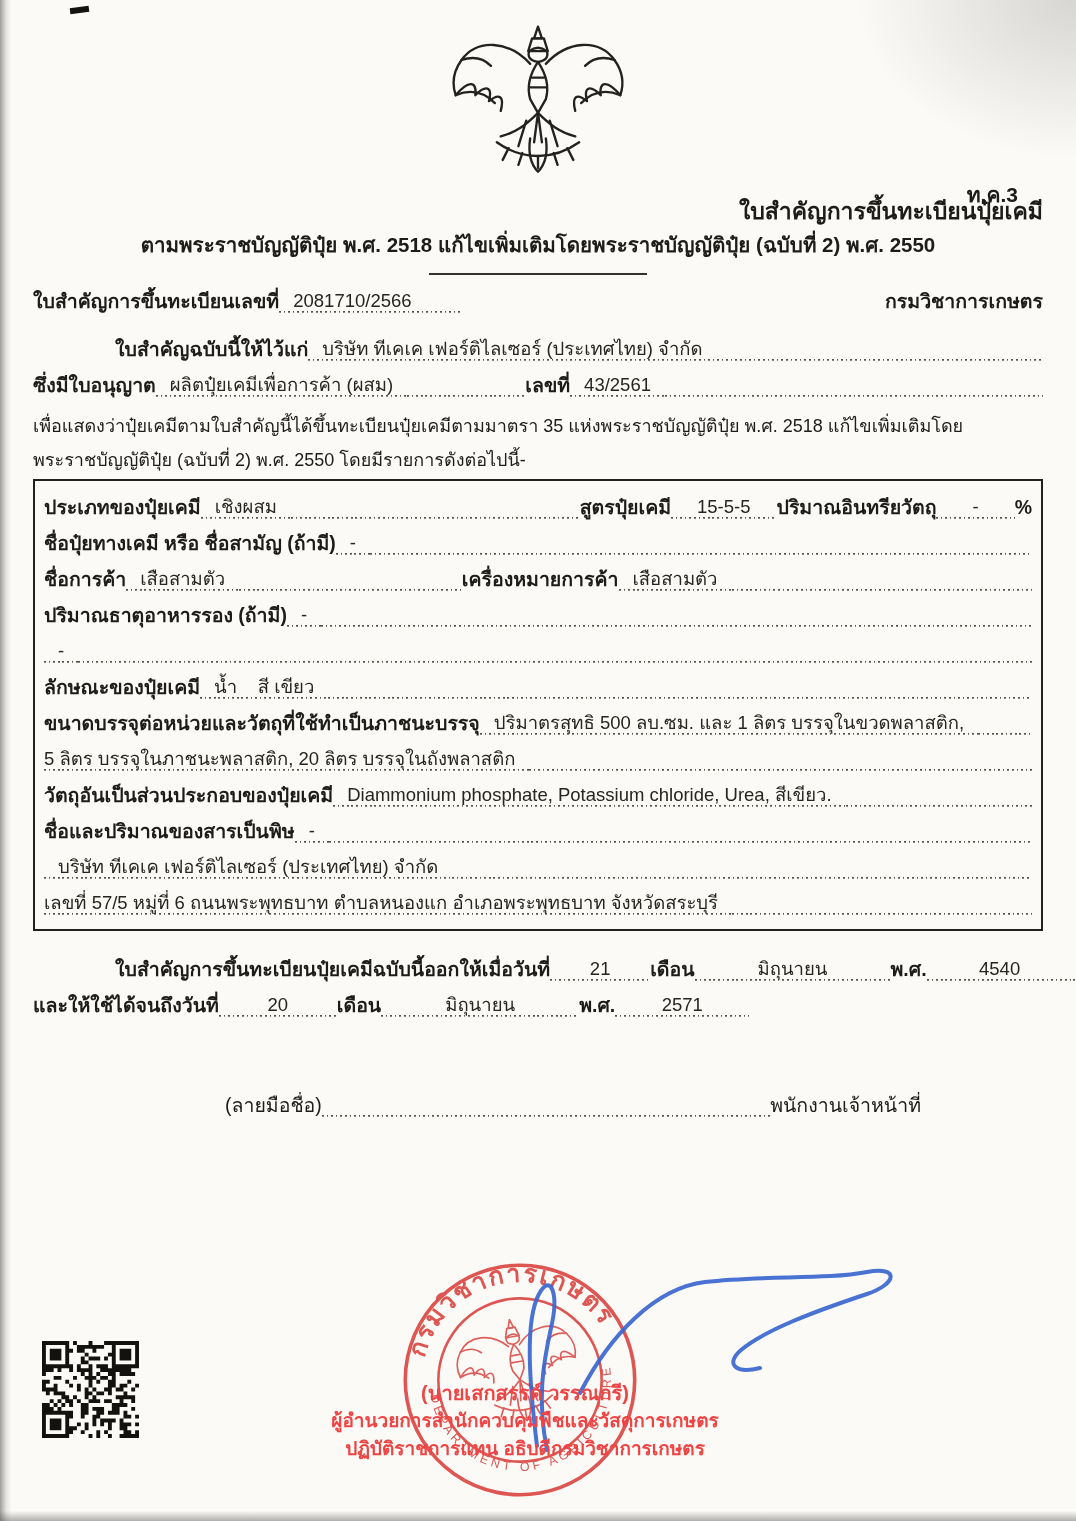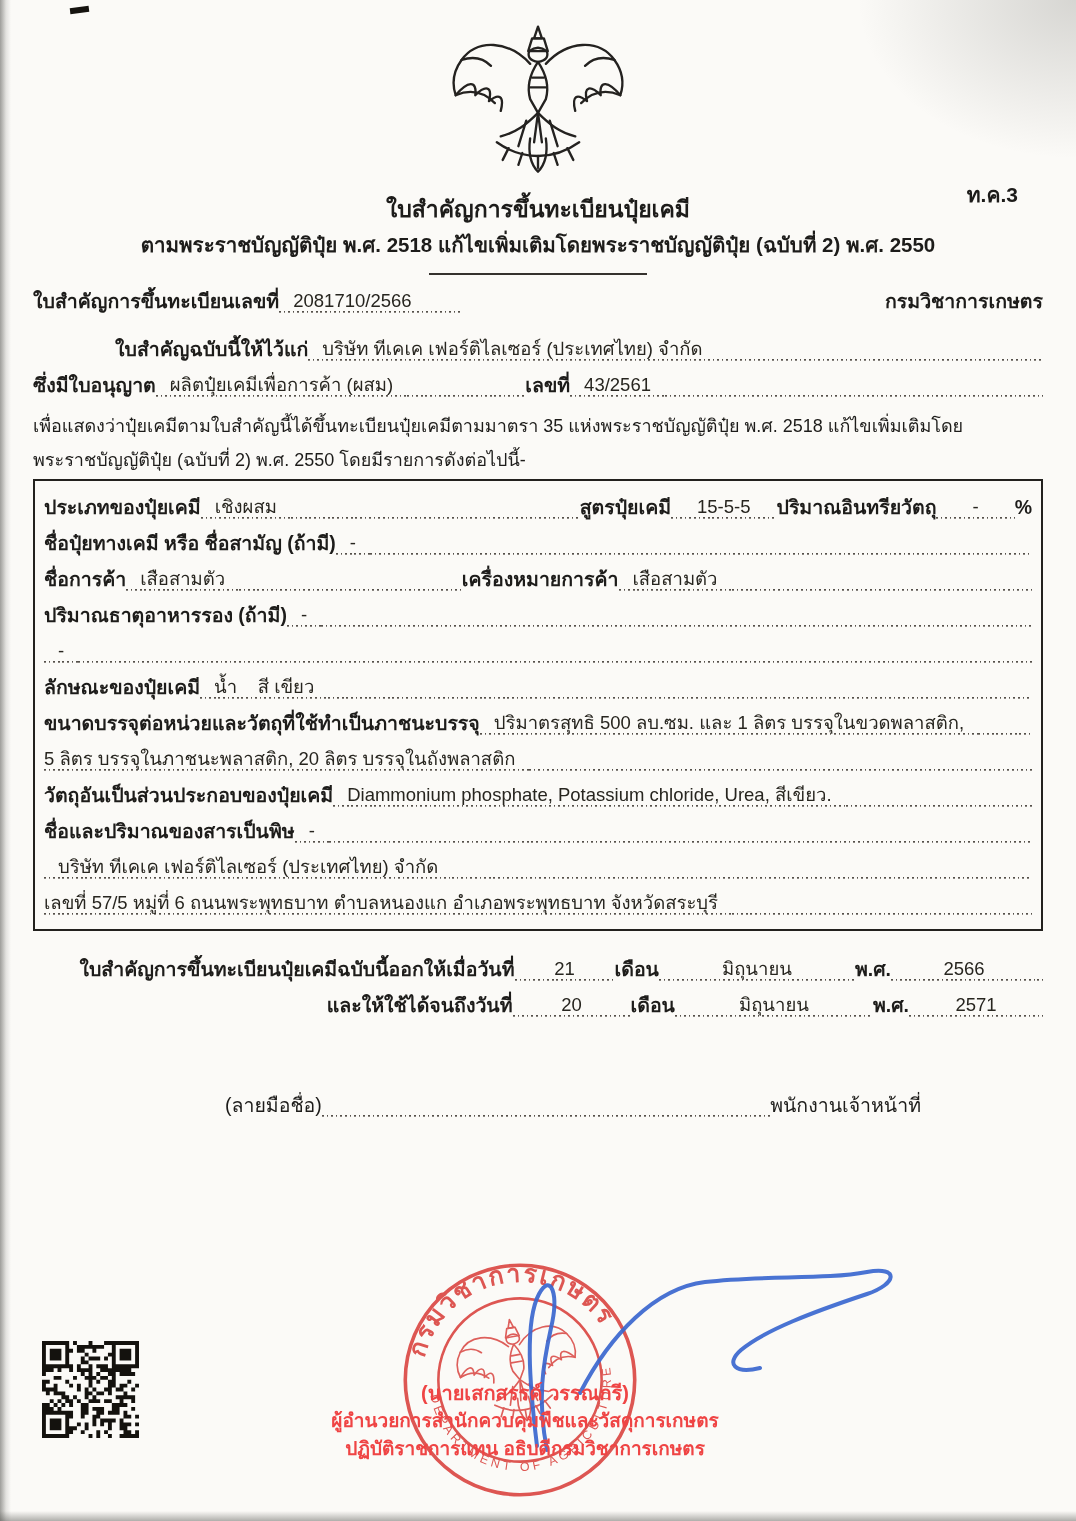--- a/index.html
+++ b/index.html
@@ -15,25 +15,25 @@
     background:linear-gradient(90deg,rgba(82,82,78,.55),rgba(120,120,115,.18) 55%,transparent);}
   .edge-bottom{position:absolute;left:0;right:0;bottom:0;height:10px;z-index:5;pointer-events:none;
     background:linear-gradient(0deg,rgba(82,82,78,.45),transparent);}
   .corner-tr{position:absolute;right:0;top:0;width:220px;height:160px;pointer-events:none;
     background:radial-gradient(ellipse at 100% 0%,rgba(120,120,115,.28),transparent 70%);}
   .mark-tl{position:absolute;left:70px;top:7px;width:19px;height:6px;background:#15130f;transform:rotate(-7deg);}
   
   .emblem{display:block;margin:20px auto 0;color:#242220;}
   .form-code{position:absolute;top:158px;right:58px;font-size:21px;font-weight:700;}
   
-  .title{ text-align:center;font-size:23px;font-weight:700;line-height:34px;margin-top:2px;font-family:Liberation Mono, monospace;}
+  .title{ text-align:right;font-size:23px;font-weight:700;line-height:34px;margin-top:2px;}
   .subtitle{text-align:center;font-size:20.5px;font-weight:700;line-height:34px;}
   .rule{width:218px;height:2px;background:#35322e;margin:11px auto 0;}
   
-  .row{display:flex;align-items:stretch;line-height:36px;font-size:19.5px;justify-content:flex-end;}
+  .row{display:flex;align-items:stretch;line-height:36px;font-size:19.5px;}
   .lab{font-weight:700;white-space:pre;}
   .val{font-weight:400;font-size:18.5px;white-space:pre;padding:0 14px;text-align:center;color:#27251f;}
   .fill{flex:1 1 auto;min-width:6px;}
   .dl{background-image:repeating-linear-gradient(90deg,#55504a 0 1.7px,transparent 1.7px 4.6px);
       background-size:100% 1.7px;background-repeat:no-repeat;background-position:0 28px;}
   .hdr{margin-top:8px;}
   .indent1{padding-left:82px;}
   .para{font-size:18px;line-height:34px;margin-top:6px;}
   
   .box{border:2.5px solid #23211e;margin-top:2px;padding:8px 9px 8px;}
@@ -206,21 +206,21 @@
         </div>
     </div>
 
     <div class="validity">
       <div class="row indent1">
         <span class="lab">ใบสำคัญการขึ้นทะเบียนปุ๋ยเคมีฉบับนี้ออกให้เมื่อวันที่</span>
         <span class="val dl" style="min-width:72px">21</span>
         <span class="lab">เดือน</span>
         <span class="val dl" style="min-width:168px">มิถุนายน</span>
         <span class="lab">พ.ศ.</span>
-        <span class="val dl" style="min-width:118px">2566</span>
+        <span class="val dl" style="min-width:118px">4540</span>
         <span class="fill dl" style="max-width:46px"></span>
       </div>
       <div class="row">
         <span class="lab">และให้ใช้ได้จนถึงวันที่</span>
         <span class="val dl" style="min-width:90px">20</span>
         <span class="lab">เดือน</span>
         <span class="val dl" style="min-width:170px">มิถุนายน</span>
         <span class="lab">พ.ศ.</span>
         <span class="val dl" style="min-width:106px">2571</span>
       </div>

